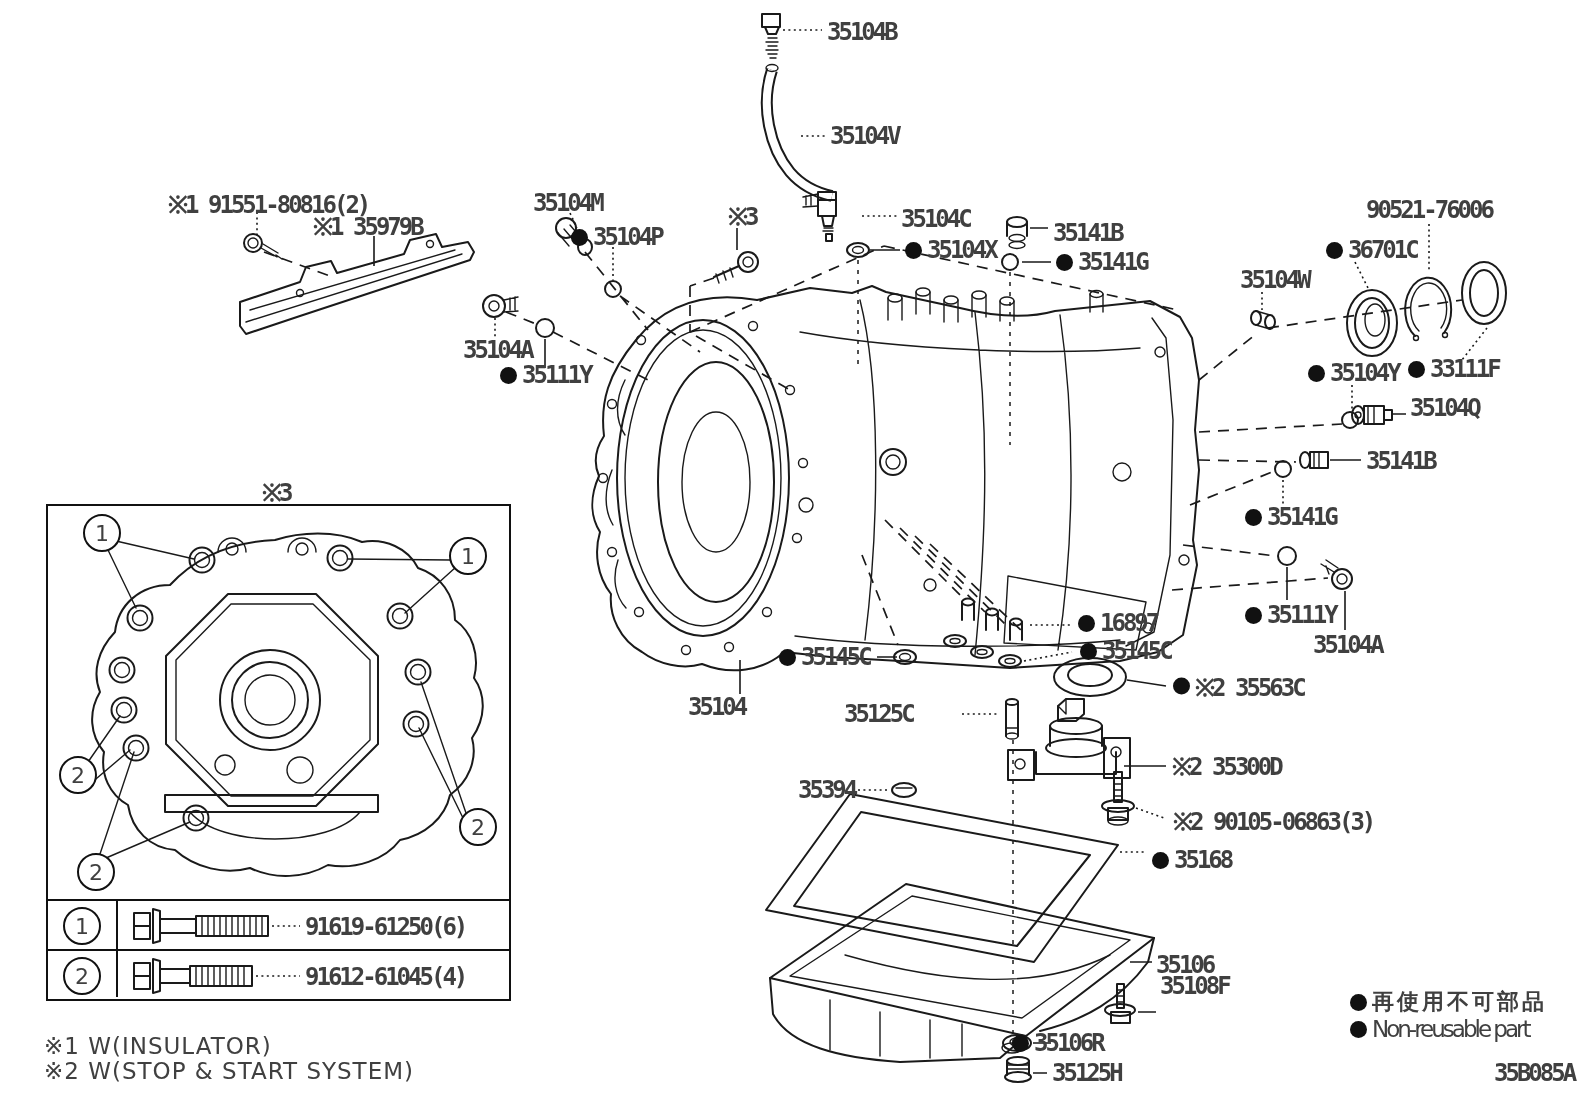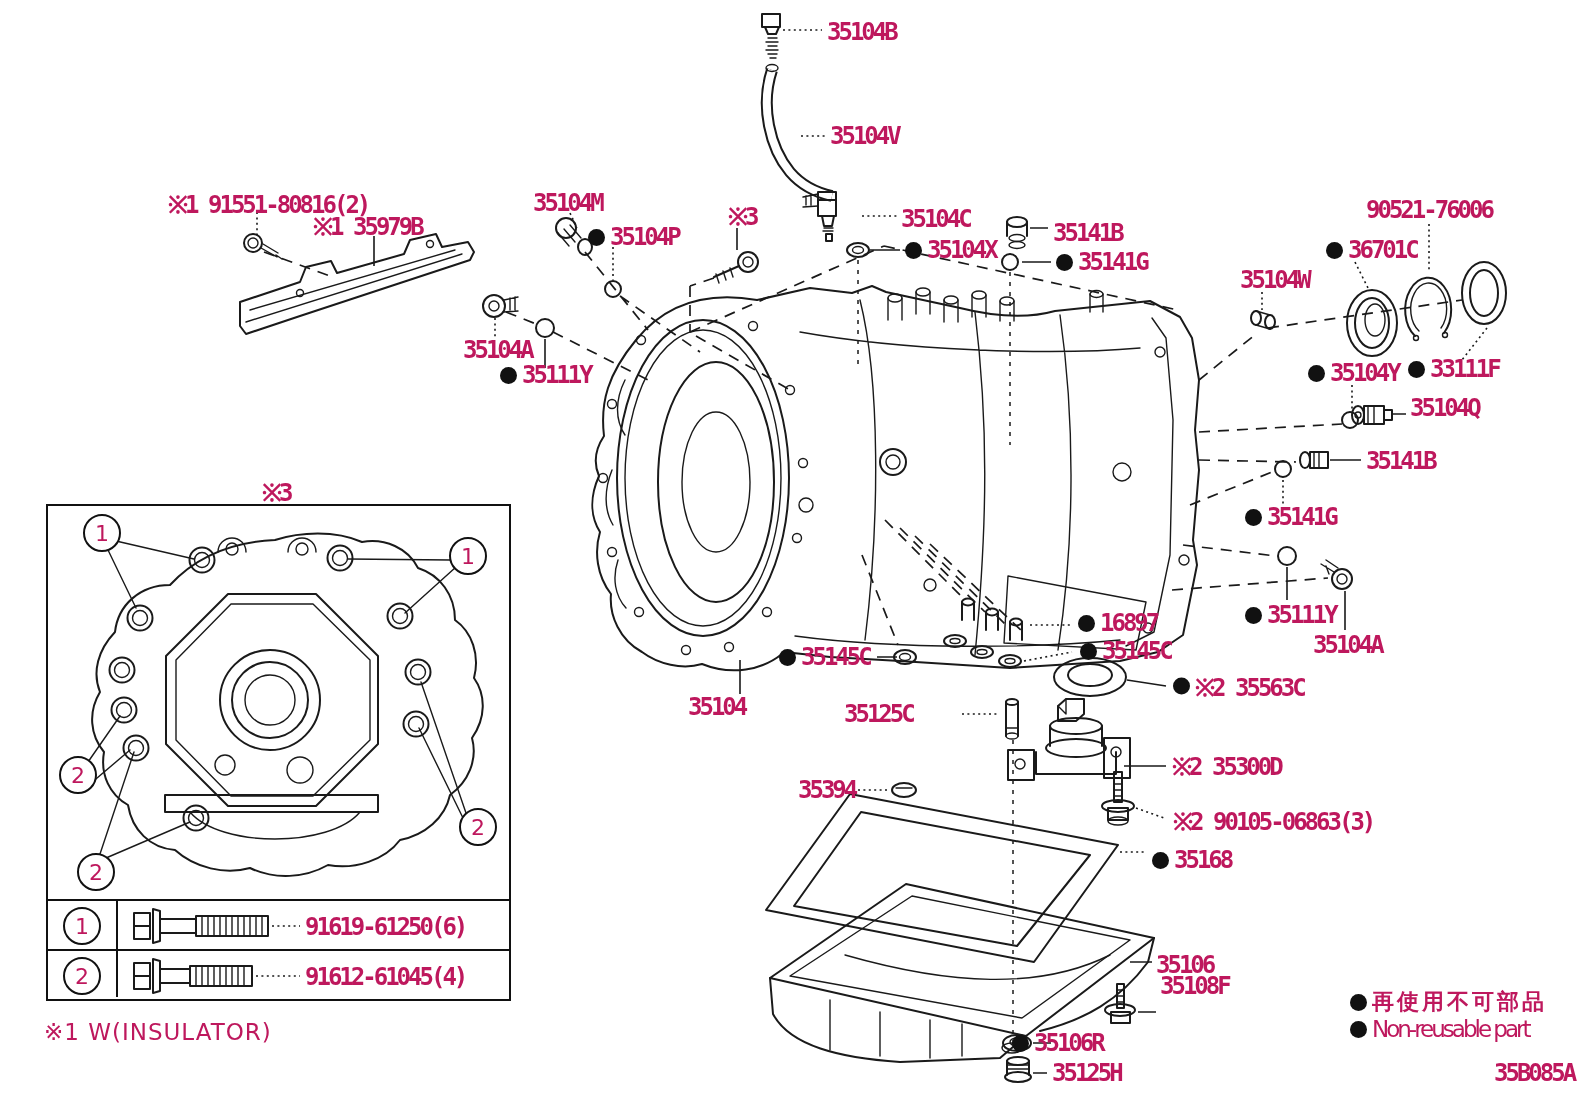--- a/index.html
+++ b/index.html
@@ -1,32 +1,32 @@
 <!DOCTYPE html>
 <html><head>
 <meta charset="utf-8">
 <style>
   html,body{margin:0;padding:0;background:#fff;}
   #stage{position:relative;width:1592px;height:1099px;background:#fff;overflow:hidden;
-         font-family:"DejaVu Sans Mono",monospace;color:#be185d;}
+         font-family:"DejaVu Sans Mono",monospace;color:#404040;}
   svg{position:absolute;left:0;top:0;}
   .s  {fill:none;stroke:#1a1a1a;stroke-width:2;stroke-linecap:round;stroke-linejoin:round;}
   .s1 {fill:none;stroke:#1a1a1a;stroke-width:1.4;stroke-linecap:round;stroke-linejoin:round;}
   .d  {fill:none;stroke:#1a1a1a;stroke-width:1.7;stroke-dasharray:11 8;}
   .d2 {fill:none;stroke:#1a1a1a;stroke-width:1.5;stroke-dasharray:4 6;}
   .lt {fill:none;stroke:#1a1a1a;stroke-width:1.6;stroke-dasharray:2 3.4;}
   .ld {fill:none;stroke:#1a1a1a;stroke-width:1.6;}
   .hoseO{fill:none;stroke:#1a1a1a;stroke-width:12;}
   .hoseI{fill:none;stroke:#fff;stroke-width:8;}
   .lbl{position:absolute;transform:translateY(-50%);white-space:nowrap;
        font:700 24px "DejaVu Sans Mono",monospace;letter-spacing:-3px;
        display:flex;align-items:center;gap:5px;}
   .dot{width:17px;height:17px;border-radius:50%;background:#111;flex:none;}
   .note{position:absolute;transform:translateY(-50%);white-space:nowrap;
-        font:400 23px "DejaVu Sans",sans-serif;letter-spacing:1px;}
+        font:400 23px "DejaVu Sans",sans-serif;letter-spacing:1px;margin-top:14px;}
   .jp{font:700 22px "DejaVu Sans",sans-serif;letter-spacing:3px;}
   .en{font:400 23px "DejaVu Sans",sans-serif;}
   .cnum{position:absolute;width:34px;height:34px;border:2px solid #111;border-radius:50%;
         background:#fff;display:flex;align-items:center;justify-content:center;
         font:400 22px "DejaVu Sans",sans-serif;transform:translate(-50%,-50%);letter-spacing:0;}
   .insetbox{position:absolute;left:46px;top:504px;width:461px;height:493px;border:2px solid #111;}
   .hline{position:absolute;background:#111;height:2px;}
   .vline{position:absolute;background:#111;width:2px;}
 </style>
 </head>
@@ -356,21 +356,21 @@
     </div>
   <div class="lbl" style="left:168px;top:203px">
       <span>※1 91551-80816(2)</span>
     </div>
   <div class="lbl" style="left:313px;top:225px">
       <span>※1 35979B</span>
     </div>
   <div class="lbl" style="left:533px;top:203px">
       <span>35104M</span>
     </div>
-  <div class="lbl" style="left:588px;top:237px">
+  <div class="lbl" style="left:571px;top:237px">
       <span class="dot"></span>
       <span>35104P</span>
     </div>
   <div class="lbl" style="left:728px;top:215px">
       <span>※3</span>
     </div>
   <div class="lbl" style="left:901px;top:219px">
       <span>35104C</span>
     </div>
   <div class="lbl" style="left:905px;top:250px">
@@ -501,20 +501,21 @@
       <span>2</span>
     </div>
   <div class="lbl" style="left:305px;top:927px">
       <span>91619-61250(6)</span>
     </div>
   <div class="lbl" style="left:305px;top:977px">
       <span>91612-61045(4)</span>
     </div>
 
   <div class="note" style="left:44px;top:1032px"><span>※1 W(INSULATOR)</span></div>
+  <div class="note" style="left:44px;top:1057px"><span>※2 W(STOP &amp; START SYSTEM)</span></div>
 
   <div class="lbl" style="left:1350px;top:1002px">
       <span class="dot"></span>
       <span class="jp">再使用不可部品</span>
     </div>
   <div class="lbl" style="left:1350px;top:1029px">
       <span class="dot"></span>
       <span class="en">Non-reusable part</span>
     </div>
   <div class="lbl" style="left:1494px;top:1073px">

